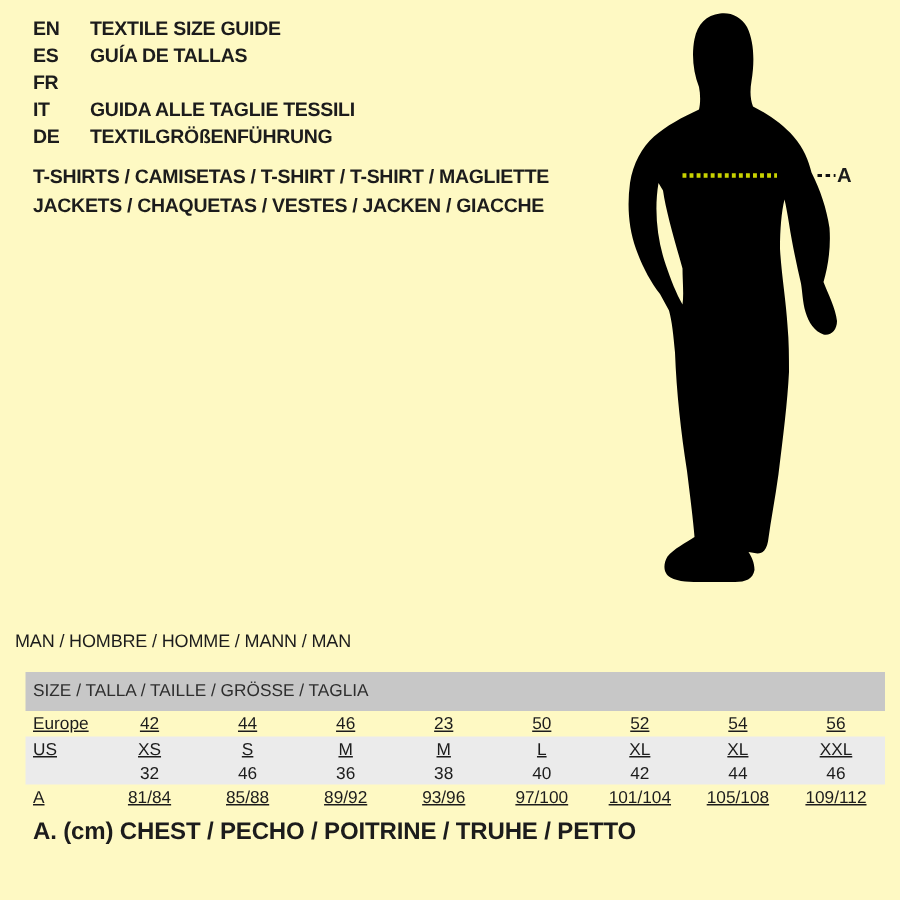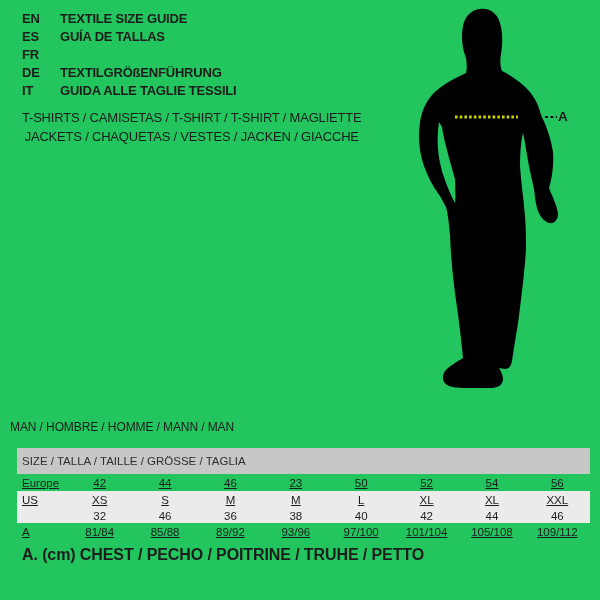--- a/index.html
+++ b/index.html
@@ -1,26 +1,26 @@
 <!DOCTYPE html>
 <html><head>
 <meta charset="utf-8">
 <style>
   html,body{margin:0;padding:0;background:#fff;}
   #canvas{
-    position:relative;width:600px;height:600px;background:#22c55e;overflow:hidden;
+    position:relative;width:600px;height:600px;background:#fef9c3;overflow:hidden;
     font-family:"Liberation Sans","DejaVu Sans",sans-serif;color:#1c1c1c;
   }
   
   .lang-list{position:absolute;left:22px;top:10px;}
   .lang-row{display:flex;height:18px;line-height:18px;font-weight:bold;font-size:13px;letter-spacing:-0.2px;}
   .lang-code{width:38px;}
   
   .categories{position:absolute;left:22px;top:109px;}
-  .cat-line{height:18.5px;line-height:18.5px;font-weight:normal;font-size:13px;letter-spacing:-0.2px;text-align:center;}
+  .cat-line{height:18.5px;line-height:18.5px;font-weight:bold;font-size:13px;letter-spacing:-0.2px;}
   
   .figure-svg{position:absolute;left:400px;top:0;width:200px;height:410px;}
   .measure-label{position:absolute;left:558px;top:109px;font-weight:bold;font-size:13.5px;}
   
   .section-title{position:absolute;left:10px;top:419px;font-weight:normal;font-size:12px;line-height:16px;letter-spacing:-0.1px;}
   
   .size-table{position:absolute;left:17px;top:448px;width:573px;font-size:11.5px;}
   .t-header{height:26px;display:flex;align-items:center;padding-left:5px;box-sizing:border-box;color:#2e2e2e;}
   .t-row{display:flex;align-items:center;}
   .t-row.h17{height:17px;text-decoration:underline;}
@@ -41,26 +41,26 @@
       <span class="lang-label">TEXTILE SIZE GUIDE</span>
     </div>
     <div class="lang-row">
       <span class="lang-code">ES</span>
       <span class="lang-label">GUÍA DE TALLAS</span>
     </div>
     <div class="lang-row">
       <span class="lang-code">FR</span>
     </div>
     <div class="lang-row">
+      <span class="lang-code">IT</span>
+      <span class="lang-label">GUIDA ALLE TAGLIE TESSILI</span>
+    </div>
+    <div class="lang-row">
       <span class="lang-code">DE</span>
       <span class="lang-label">TEXTILGRÖßENFÜHRUNG</span>
-    </div>
-    <div class="lang-row">
-      <span class="lang-code">IT</span>
-      <span class="lang-label">GUIDA ALLE TAGLIE TESSILI</span>
     </div>
   </div>
 
   <div class="categories">
     <div class="cat-line">T-SHIRTS / CAMISETAS / T-SHIRT / T-SHIRT / MAGLIETTE</div>
     <div class="cat-line">JACKETS / CHAQUETAS / VESTES / JACKEN / GIACCHE</div>
   </div>
 
   <svg class="figure-svg" viewBox="400 0 200 410" xmlns="http://www.w3.org/2000/svg">
     <path fill-rule="evenodd" fill="#000000" d="M 480,9

